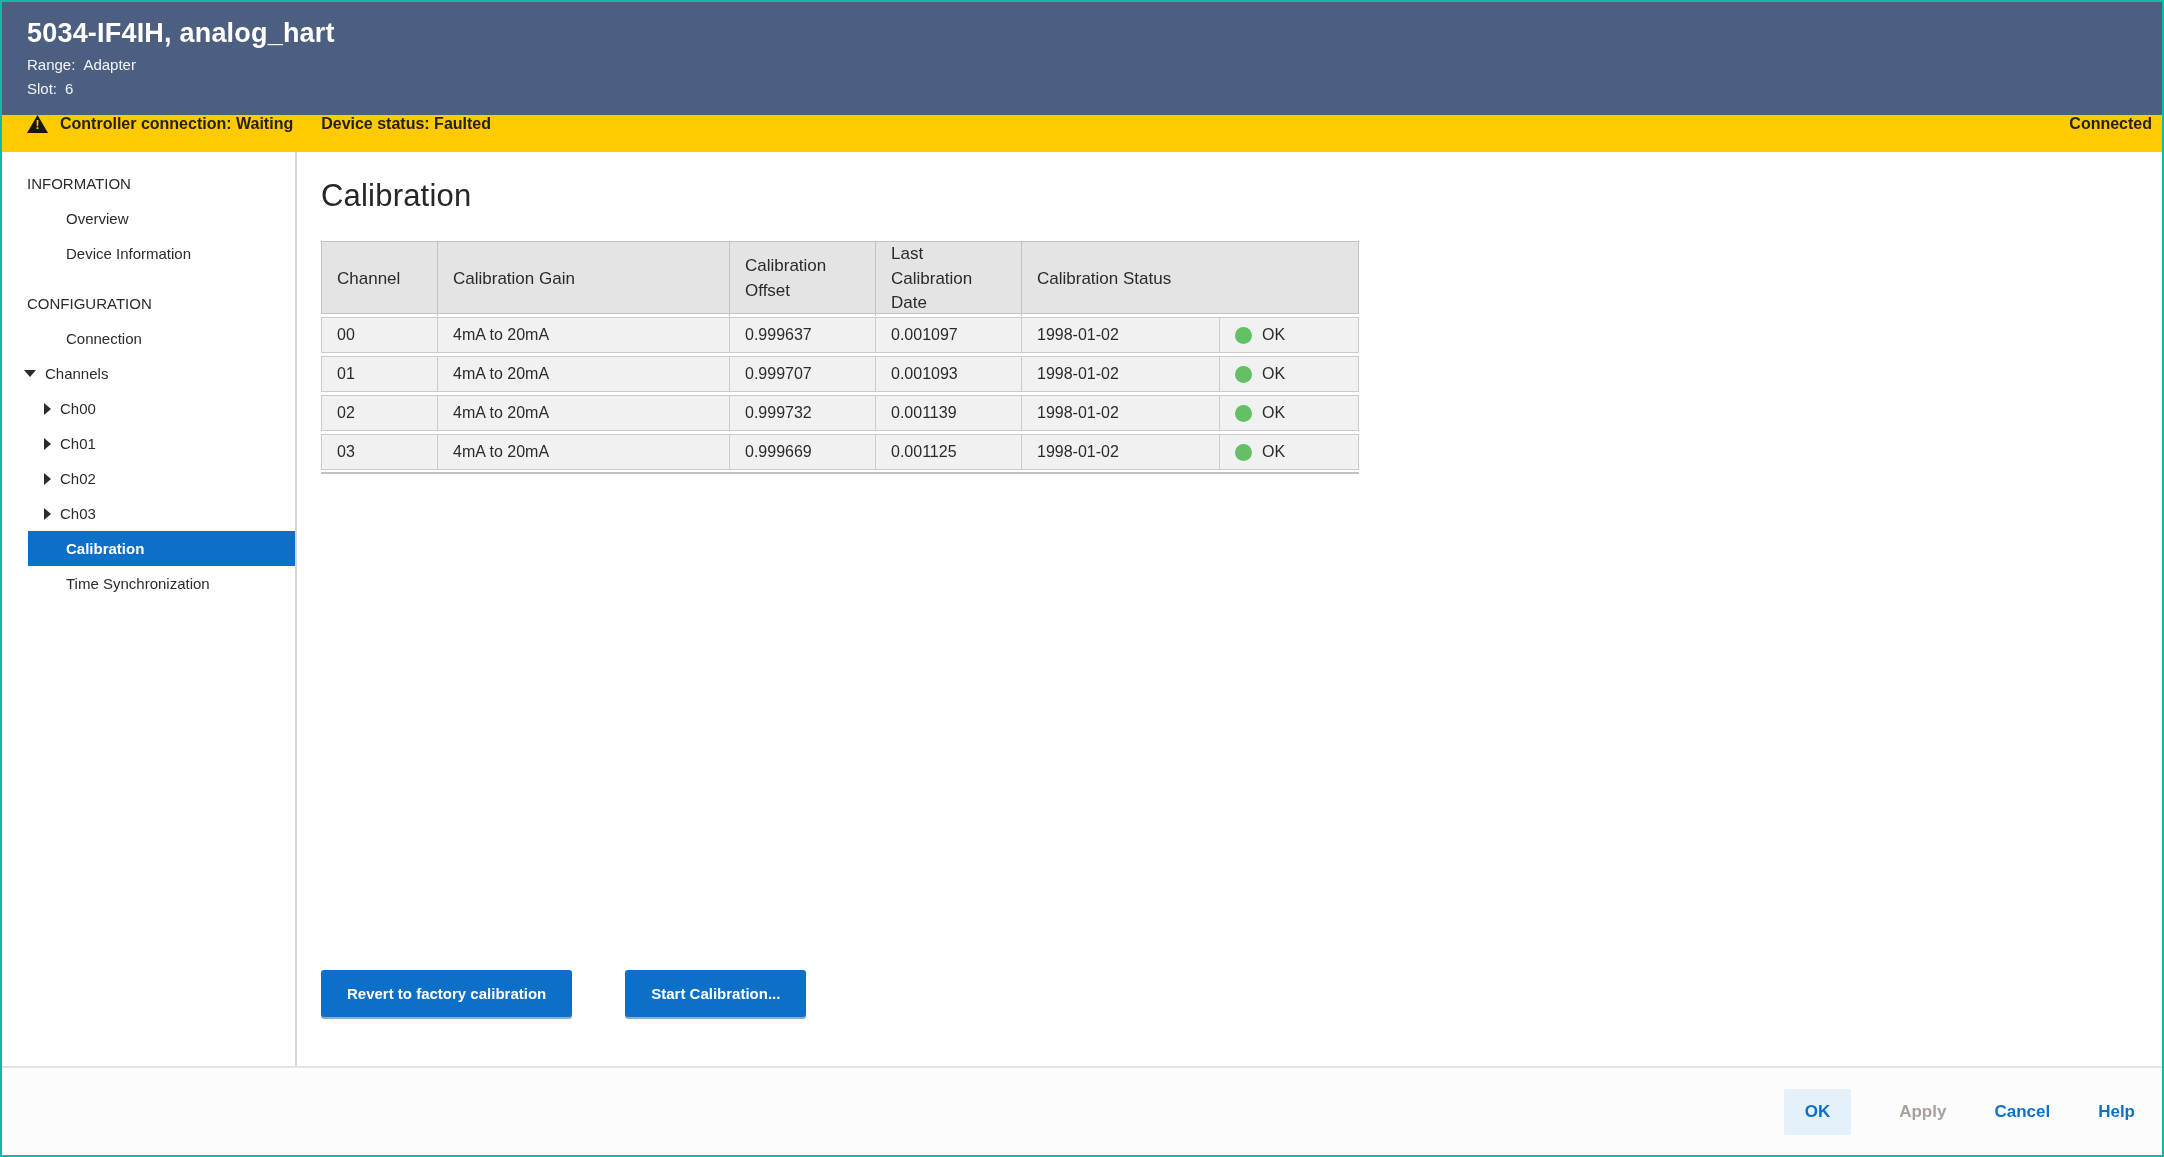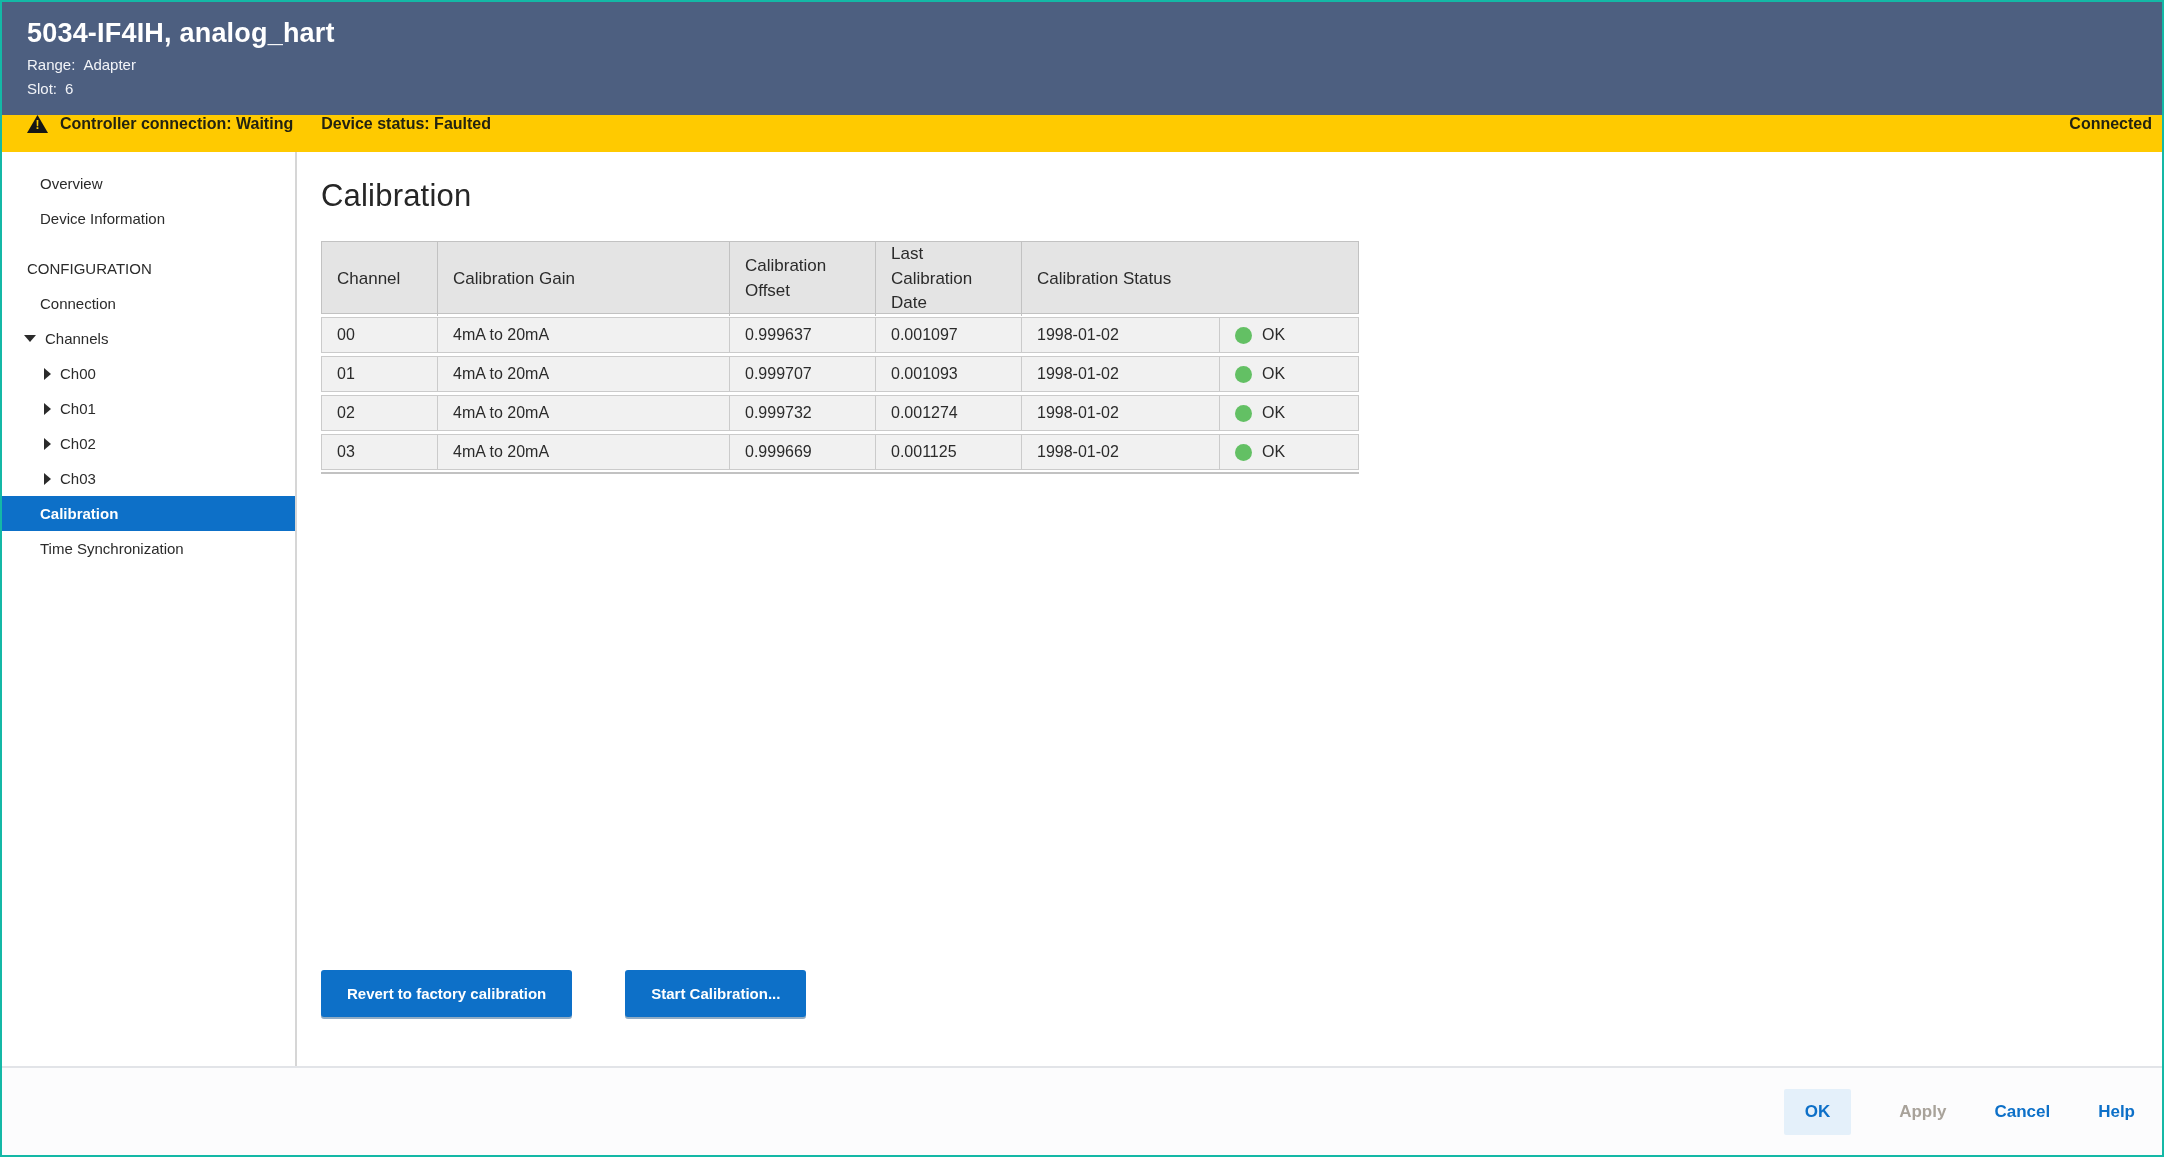--- a/index.html
+++ b/index.html
@@ -28,21 +28,21 @@
   }
   .warn-icon::after { content:"!"; color:#ffca00; font-size:12px; font-weight:700; line-height:15px; }
   .alert-gap { width:28px; flex:0 0 auto; }
   .alert-spacer { flex:1; }
 
   
   .content-row { flex:1; display:flex; min-height:0; }
   .sidebar { width:295px; flex:0 0 auto; border-right:2px solid #d6d6d6; padding-top:14px; background:#ffffff; }
   .nav-row { height:35px; display:flex; align-items:center; font-size:15px; color:#2b2b2b; cursor:default; }
   .nav-header { padding-left:25px; color:#2b2b2b; }
-  .lvl1 { padding-left:38px; }
+  .lvl1 { padding-left:38px;margin-left:26px; }
   .tree-parent { padding-left:22px; }
   .tree-child { padding-left:42px; }
   .section-gap { height:15px; }
   .tri-down { width:0; height:0; border-left:6px solid transparent; border-right:6px solid transparent; border-top:7px solid #2b2b2b; margin-right:9px; flex:0 0 auto; }
   .tri-right { width:0; height:0; border-top:6px solid transparent; border-bottom:6px solid transparent; border-left:7px solid #2b2b2b; margin-right:9px; flex:0 0 auto; }
   .nav-row.selected { background:#0d70c8; color:#ffffff; font-weight:600; }
 
   
   .main { flex:1; position:relative; background:#ffffff; padding:26px 0 0 24px; }
   .page-title { font-size:31px; font-weight:400; color:#262626; letter-spacing:0.2px; }
@@ -97,20 +97,21 @@
     <span>Controller connection: Waiting</span>
     <span class="alert-gap"></span>
     <span>Device status: Faulted</span>
     <span class="alert-spacer"></span>
     <span>Connected</span>
   </div>
 
   <div class="content-row">
 
     <nav class="sidebar">
+      <div class="nav-row nav-header">INFORMATION</div>
       <div class="nav-row lvl1">Overview</div>
       <div class="nav-row lvl1">Device Information</div>
       <div class="section-gap"></div>
       <div class="nav-row nav-header">CONFIGURATION</div>
       <div class="nav-row lvl1">Connection</div>
       <div class="nav-row tree-parent">
         <span class="tri-down"></span>
         <span>Channels</span>
       </div>
       <div class="nav-row tree-child">
@@ -166,21 +167,21 @@
           <div class="td">
             <span class="status-dot"></span>
             <span>OK</span>
           </div>
         </div>
 
         <div class="trow">
           <div class="td">02</div>
           <div class="td">4mA to 20mA</div>
           <div class="td">0.999732</div>
-          <div class="td">0.001274</div>
+          <div class="td">0.001139</div>
           <div class="td">1998-01-02</div>
           <div class="td">
             <span class="status-dot"></span>
             <span>OK</span>
           </div>
         </div>
 
         <div class="trow">
           <div class="td">03</div>
           <div class="td">4mA to 20mA</div>

